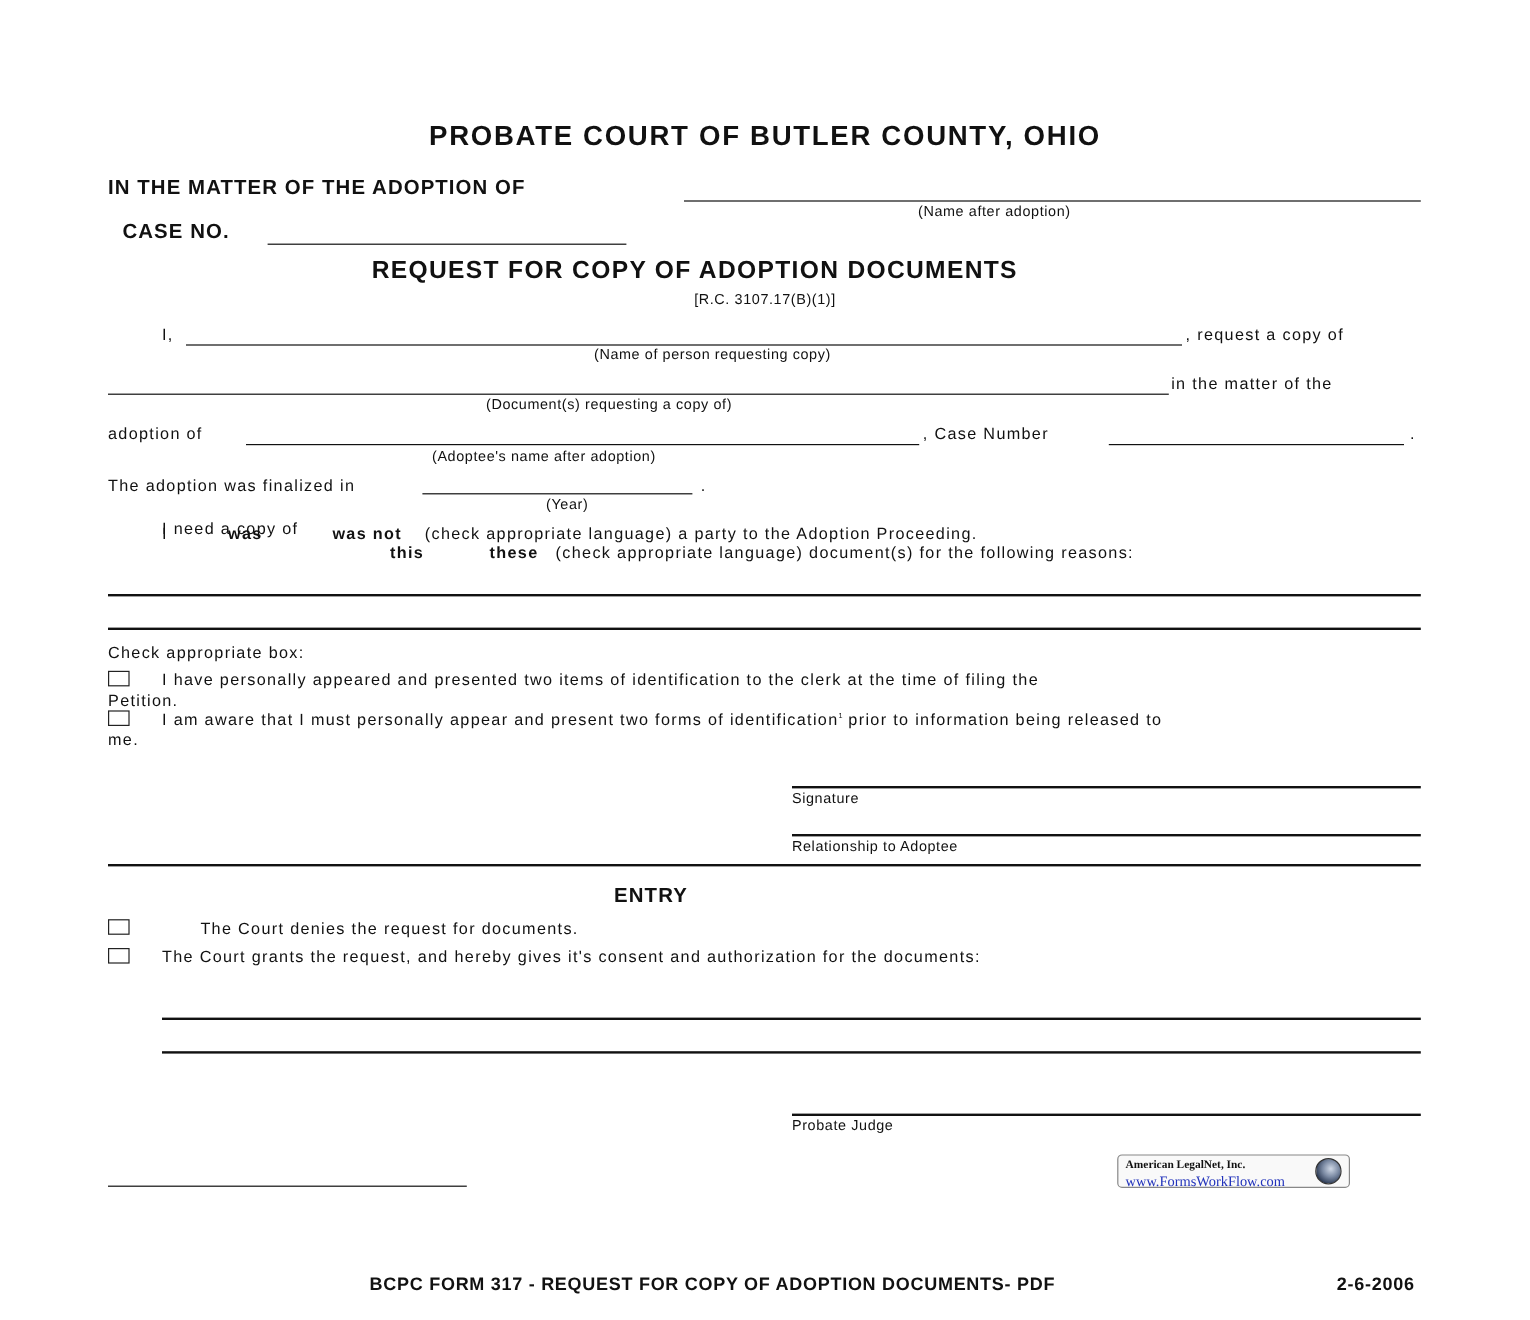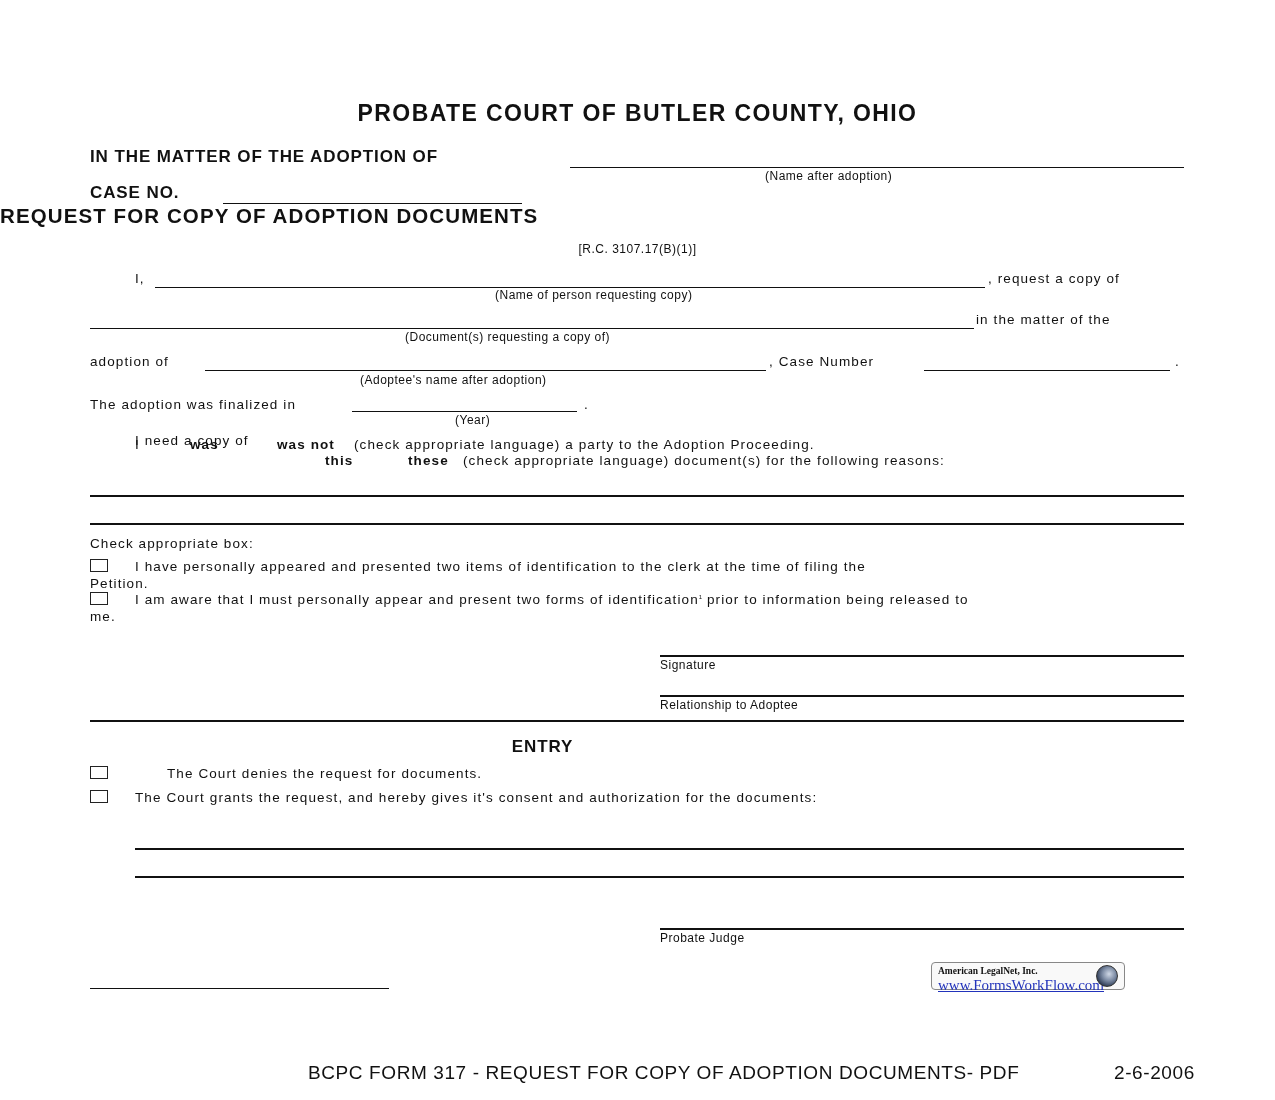--- a/index.html
+++ b/index.html
@@ -70,23 +70,22 @@
       font-weight: bold;
       font-size: 9.5px;
       color: #111;
       white-space: nowrap;
     }
     .logo-url {
       position: absolute;
       left: 6px;
       top: 14px;
       font-family: "Liberation Serif", serif;
-      font-size: 15px;
+      font-size: 12px;
       color: #2233bb;
-      text-decoration: underline;
       white-space: nowrap;
     }
     .logo-globe {
       position: absolute;
       right: 6px;
       top: 2px;
       width: 22px;
       height: 22px;
       border-radius: 50%;
       background: radial-gradient(circle at 60% 40%, #cfd8e6 0%, #7b8aa3 40%, #2d3b55 75%, #111 100%);
@@ -97,41 +96,41 @@
       position: absolute;
       left: 90px;
       top: 1005px;
       width: 1100px;
       font-size: 12px;
       letter-spacing: 0.3px;
       line-height: 14px;
     }
     .footnote div { white-space: nowrap; }
     .footer-title {
-      font-weight: normal;
-      font-size: 19px;
+      font-weight: bold;
+      font-size: 15px;
       letter-spacing: 0.6px;
     }
     sup { font-size: 6px; vertical-align: super; letter-spacing: 0; }
   </style>
 </head>
 <body>
 
 <div class="abs title" style="left:0; width:1275px; text-align:center; top:100px;">PROBATE COURT OF BUTLER COUNTY, OHIO</div>
 
 <div class="abs heading" style="left:90px; top:147px;">IN THE MATTER OF THE ADOPTION OF</div>
 <div class="abs body-text" style="left:570px; top:148px; width:614px; height:18px;"></div>
 <div class="line" style="left:570px; top:167px; width:614px;"></div>
 <div class="abs caption" style="left:765px; top:169px;">(Name after adoption)</div>
 
-<div class="abs heading" style="left:90px; top:183px;">CASE NO.</div>
+<div class="abs heading" style="left:102px; top:183px;">CASE NO.</div>
 <div class="abs body-text" style="left:223px; top:184px; width:299px; height:18px;"></div>
 <div class="line" style="left:223px; top:203px; width:299px;"></div>
 
-<div class="abs subtitle" style="left:0; width:1158px; top:204px;">REQUEST FOR COPY OF ADOPTION DOCUMENTS</div>
+<div class="abs subtitle" style="left:0; width:1158px; text-align:center; top:214px;">REQUEST FOR COPY OF ADOPTION DOCUMENTS</div>
 <div class="abs caption" style="left:0; width:1275px; text-align:center; top:242px;">[R.C. 3107.17(B)(1)]</div>
 
 <div class="abs body-text" style="left:135px; top:271px;">I,</div>
 <div class="abs body-text" style="left:155px; top:270px; width:830px; height:18px;"></div>
 <div class="line" style="left:155px; top:287px; width:830px;"></div>
 <div class="abs body-text" style="left:988px; top:271px;">, request a copy of</div>
 <div class="abs caption" style="left:495px; top:288px;">(Name of person requesting copy)</div>
 
 <div class="abs body-text" style="left:90px; top:311px; width:884px; height:18px;"></div>
 <div class="line" style="left:90px; top:328px; width:884px;"></div>

